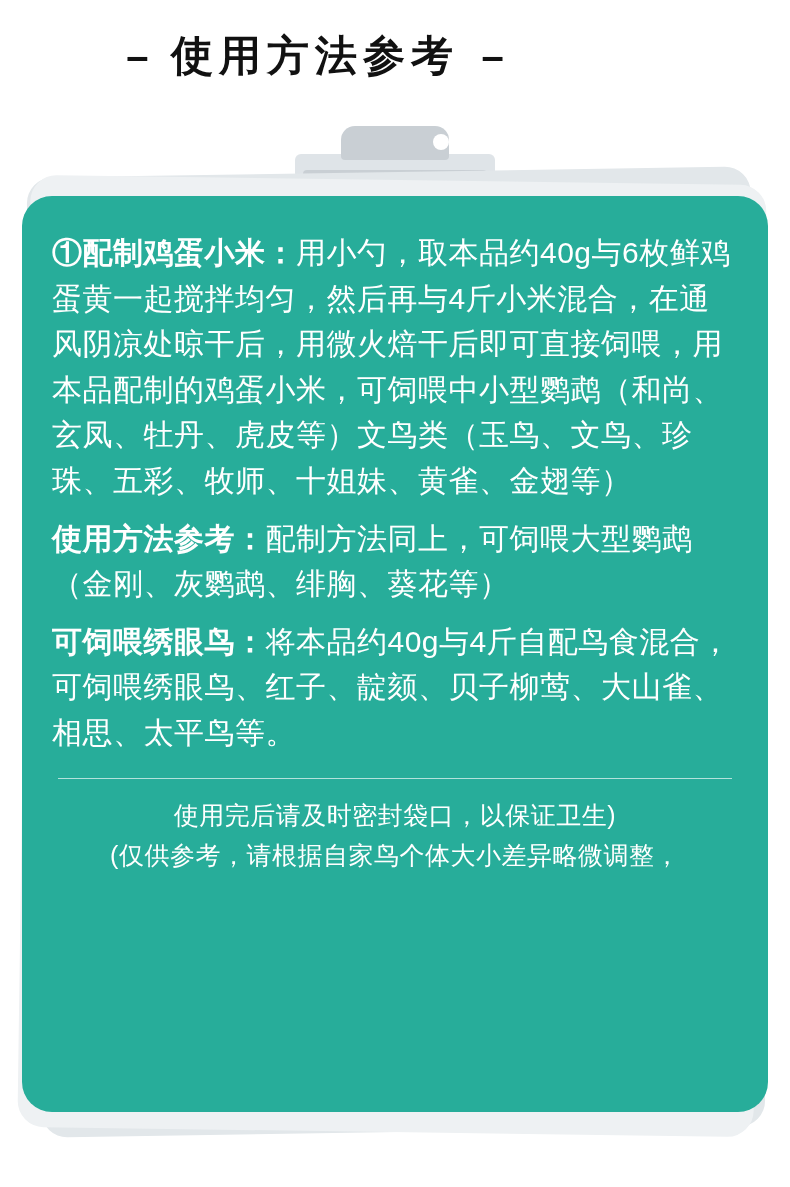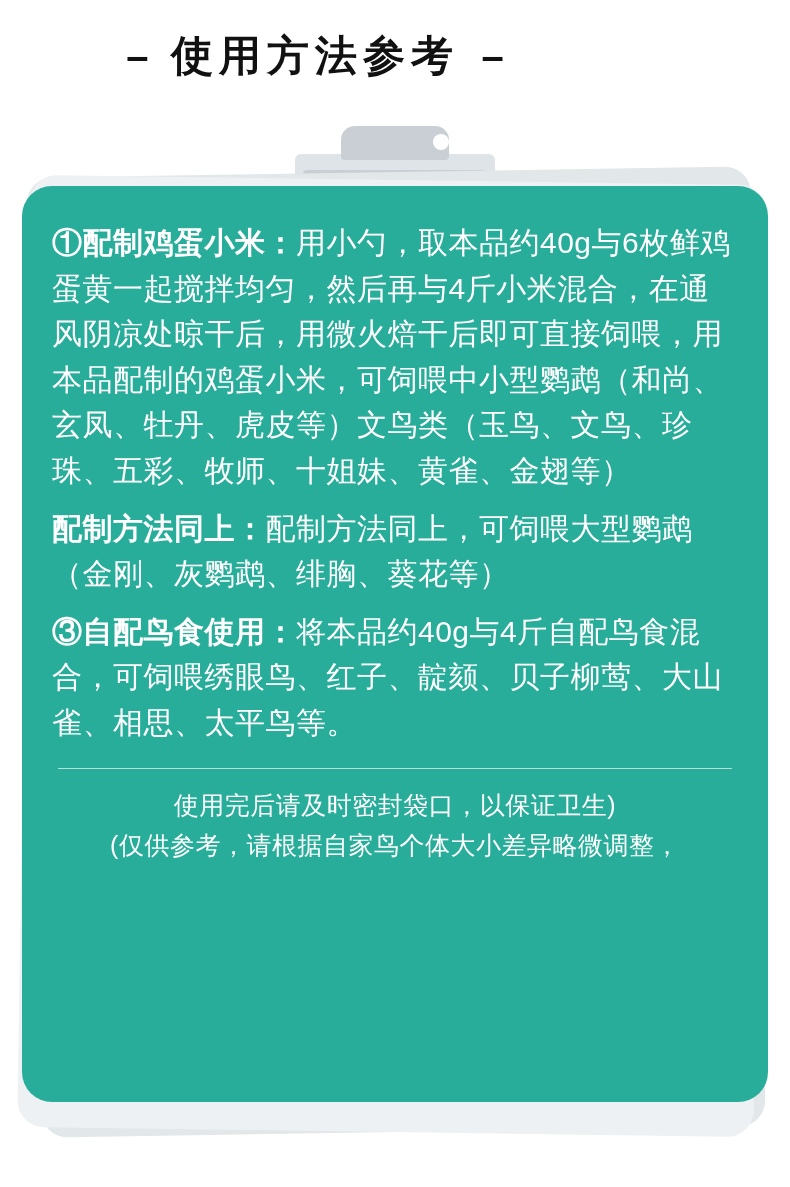--- a/index.html
+++ b/index.html
@@ -108,21 +108,21 @@
     height: 952px;
     background: #eef1f3;
     border-radius: 26px;
     transform: rotate(0.8deg);
   }
 
   
   .card {
     position: absolute;
     left: 22px;
-    top: 186px;
+    top: 196px;
     width: 746px;
     height: 916px;
     background: #27ad9a;
     border-radius: 30px;
     padding: 34px 30px 20px 30px;
     color: #ffffff;
   }
 
   .para {
     font-size: 30px;
@@ -174,25 +174,25 @@
   <div class="sheet-back-a"></div>
   <div class="sheet-back-b"></div>
 
   <div class="card">
 
     <p class="para para-1">
       <span class="lead">①配制鸡蛋小米：</span><span>用小勺，取本品约40g与6枚鲜鸡蛋黄一起搅拌均匀，然后再与4斤小米混合，在通风阴凉处晾干后，用微火焙干后即可直接饲喂，用本品配制的鸡蛋小米，可饲喂中小型鹦鹉（和尚、玄凤、牡丹、虎皮等）文鸟类（玉鸟、文鸟、珍珠、五彩、牧师、十姐妹、黄雀、金翅等）</span>
     </p>
 
     <p class="para para-2">
-      <span class="lead">配制方法同上：</span><span>配制方法同上，可饲喂大型鹦鹉（金刚、灰鹦鹉、绯胸、葵花等）</span>
+      <span class="lead">使用方法参考：</span><span>配制方法同上，可饲喂大型鹦鹉（金刚、灰鹦鹉、绯胸、葵花等）</span>
     </p>
 
     <p class="para para-3">
-      <span class="lead">③自配鸟食使用：</span><span>将本品约40g与4斤自配鸟食混合，可饲喂绣眼鸟、红子、靛颏、贝子柳莺、大山雀、相思、太平鸟等。</span>
+      <span class="lead">可饲喂绣眼鸟：</span><span>将本品约40g与4斤自配鸟食混合，可饲喂绣眼鸟、红子、靛颏、贝子柳莺、大山雀、相思、太平鸟等。</span>
     </p>
 
     <div class="divider"></div>
 
     <div class="footnote">
       <span class="footnote-line">使用完后请及时密封袋口，以保证卫生)</span>
       <span class="footnote-line">(仅供参考，请根据自家鸟个体大小差异略微调整，</span>
     </div>
 
   </div>

